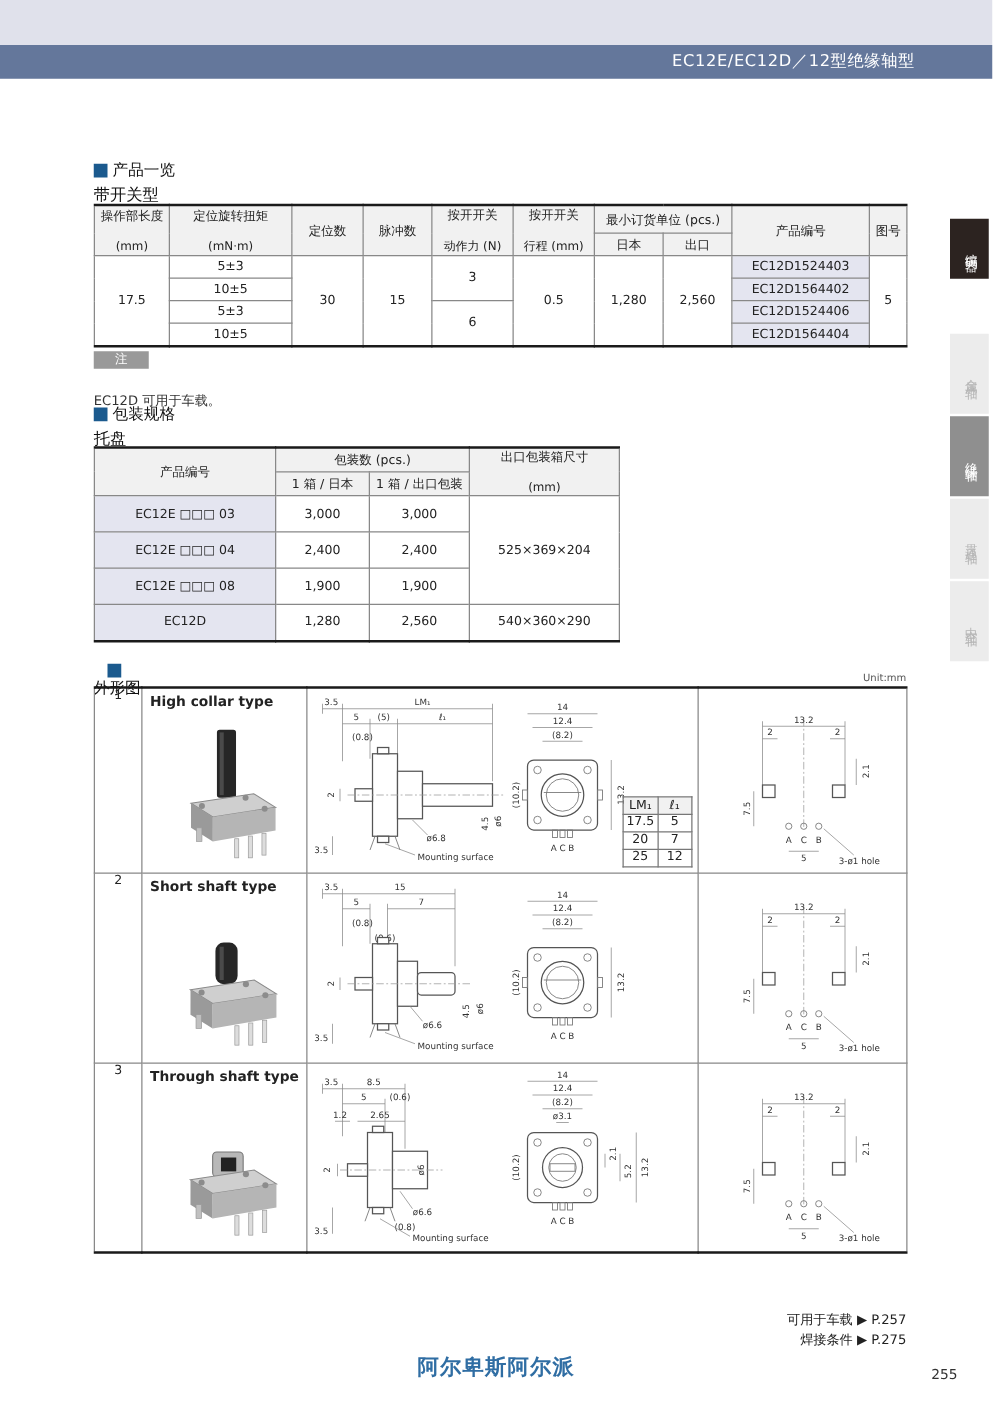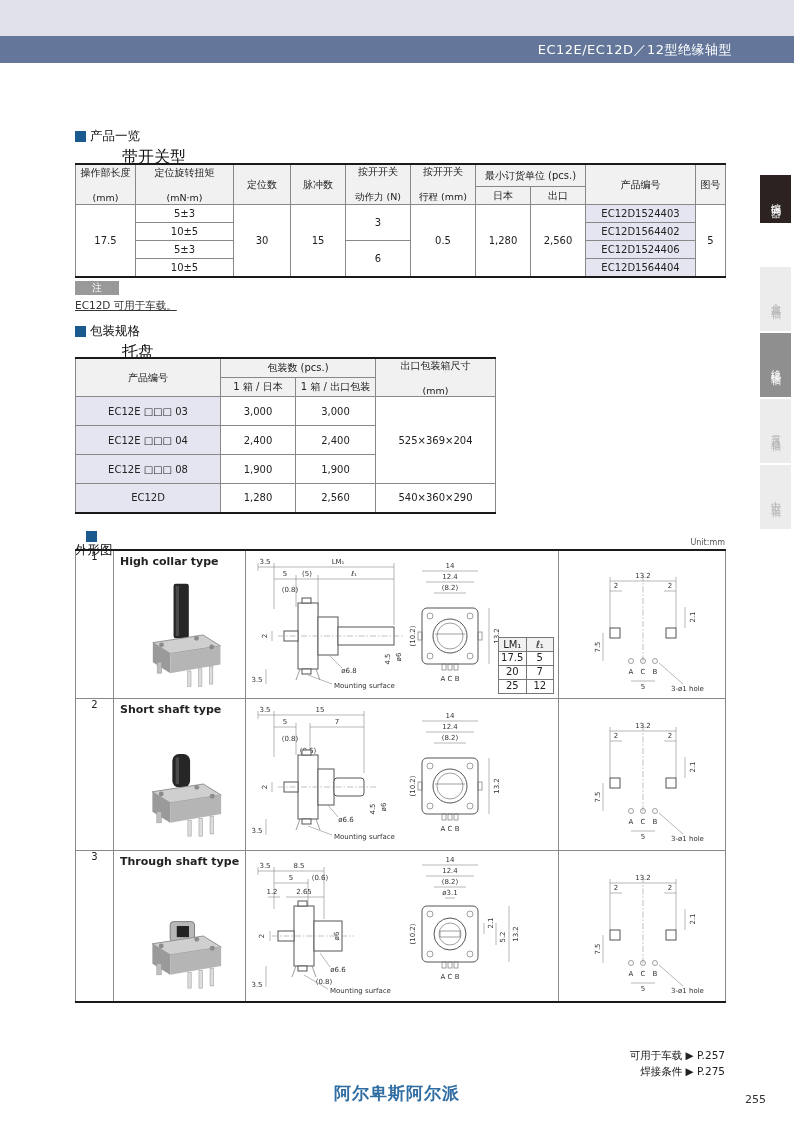--- a/index.html
+++ b/index.html
@@ -12,21 +12,21 @@
   .titlebar .t{position:absolute;right:62px;top:0;line-height:27px;color:#fff;font-size:13px;letter-spacing:.5px;margin-left:48px;}
   
   .tab{position:absolute;right:3px;width:31px;writing-mode:vertical-rl;text-orientation:upright;
        display:flex;align-items:center;justify-content:center;font-size:10px;letter-spacing:3px;}
   .tab.dark{background:#2C2320;color:#fff;}
   .tab.on{background:#8F8F8F;color:#fff;}
   .tab.off{background:#ECECEC;color:#B5B5B5;}
   
   .sechead{font-size:12.5px;color:#111;display:flex;align-items:center;}
   .bullet{display:inline-block;width:11px;height:11px;background:#1B5A8E;margin-right:4px;}
-  .subhead{font-size:16px;color:#111;margin-left:47px;}
+  .subhead{font-size:13px;color:#111;}
   .unit{font-size:8px;color:#555;}
   
   table{border-collapse:collapse;table-layout:fixed;}
   .spec{border-top:2px solid #1a1a1a;border-bottom:2px solid #1a1a1a;padding-left:12px;}
   .spec th,.spec td{border:1px solid #888;font-size:10px;text-align:center;padding:0 2px;font-weight:normal;}
   .spec th{background:#F1F1F1;color:#222;}
   .spec .h2{font-size:9.5px;margin-top:12px;}
   .partcell{background:#E4E5F0;font-weight:bold;font-size:10px;}
   .notebadge{background:#999;color:#fff;font-size:10px;text-align:center;line-height:14px;}
   .notetext{font-size:10.5px;color:#333;}
@@ -144,21 +144,21 @@
     <td class="partcell">EC12D1524406</td>
   </tr>
   <tr style="height:18px;">
     <td>10±5</td>
     <td class="partcell">EC12D1564404</td>
   </tr>
 </tbody>
   </table>
 
 <div class="abs notebadge" style="left:75px;top:281px;width:44px;height:14px;">注</div>
-<div class="abs notetext" style="left:75px;top:299px;text-decoration:underline;">EC12D 可用于车载。</div>
+<div class="abs notetext" style="left:75px;top:314px;">EC12D 可用于车载。</div>
 
 <div class="abs sechead" style="left:75px;top:323px;">
   <span class="bullet"></span>
   <span>包装规格</span>
 </div>
 <div class="abs subhead" style="left:75px;top:342px;">托盘</div>
 
 <table class="abs spec" style="left:75px;top:357px;width:420px;">
   <colgroup>
       <col style="width:145px">

